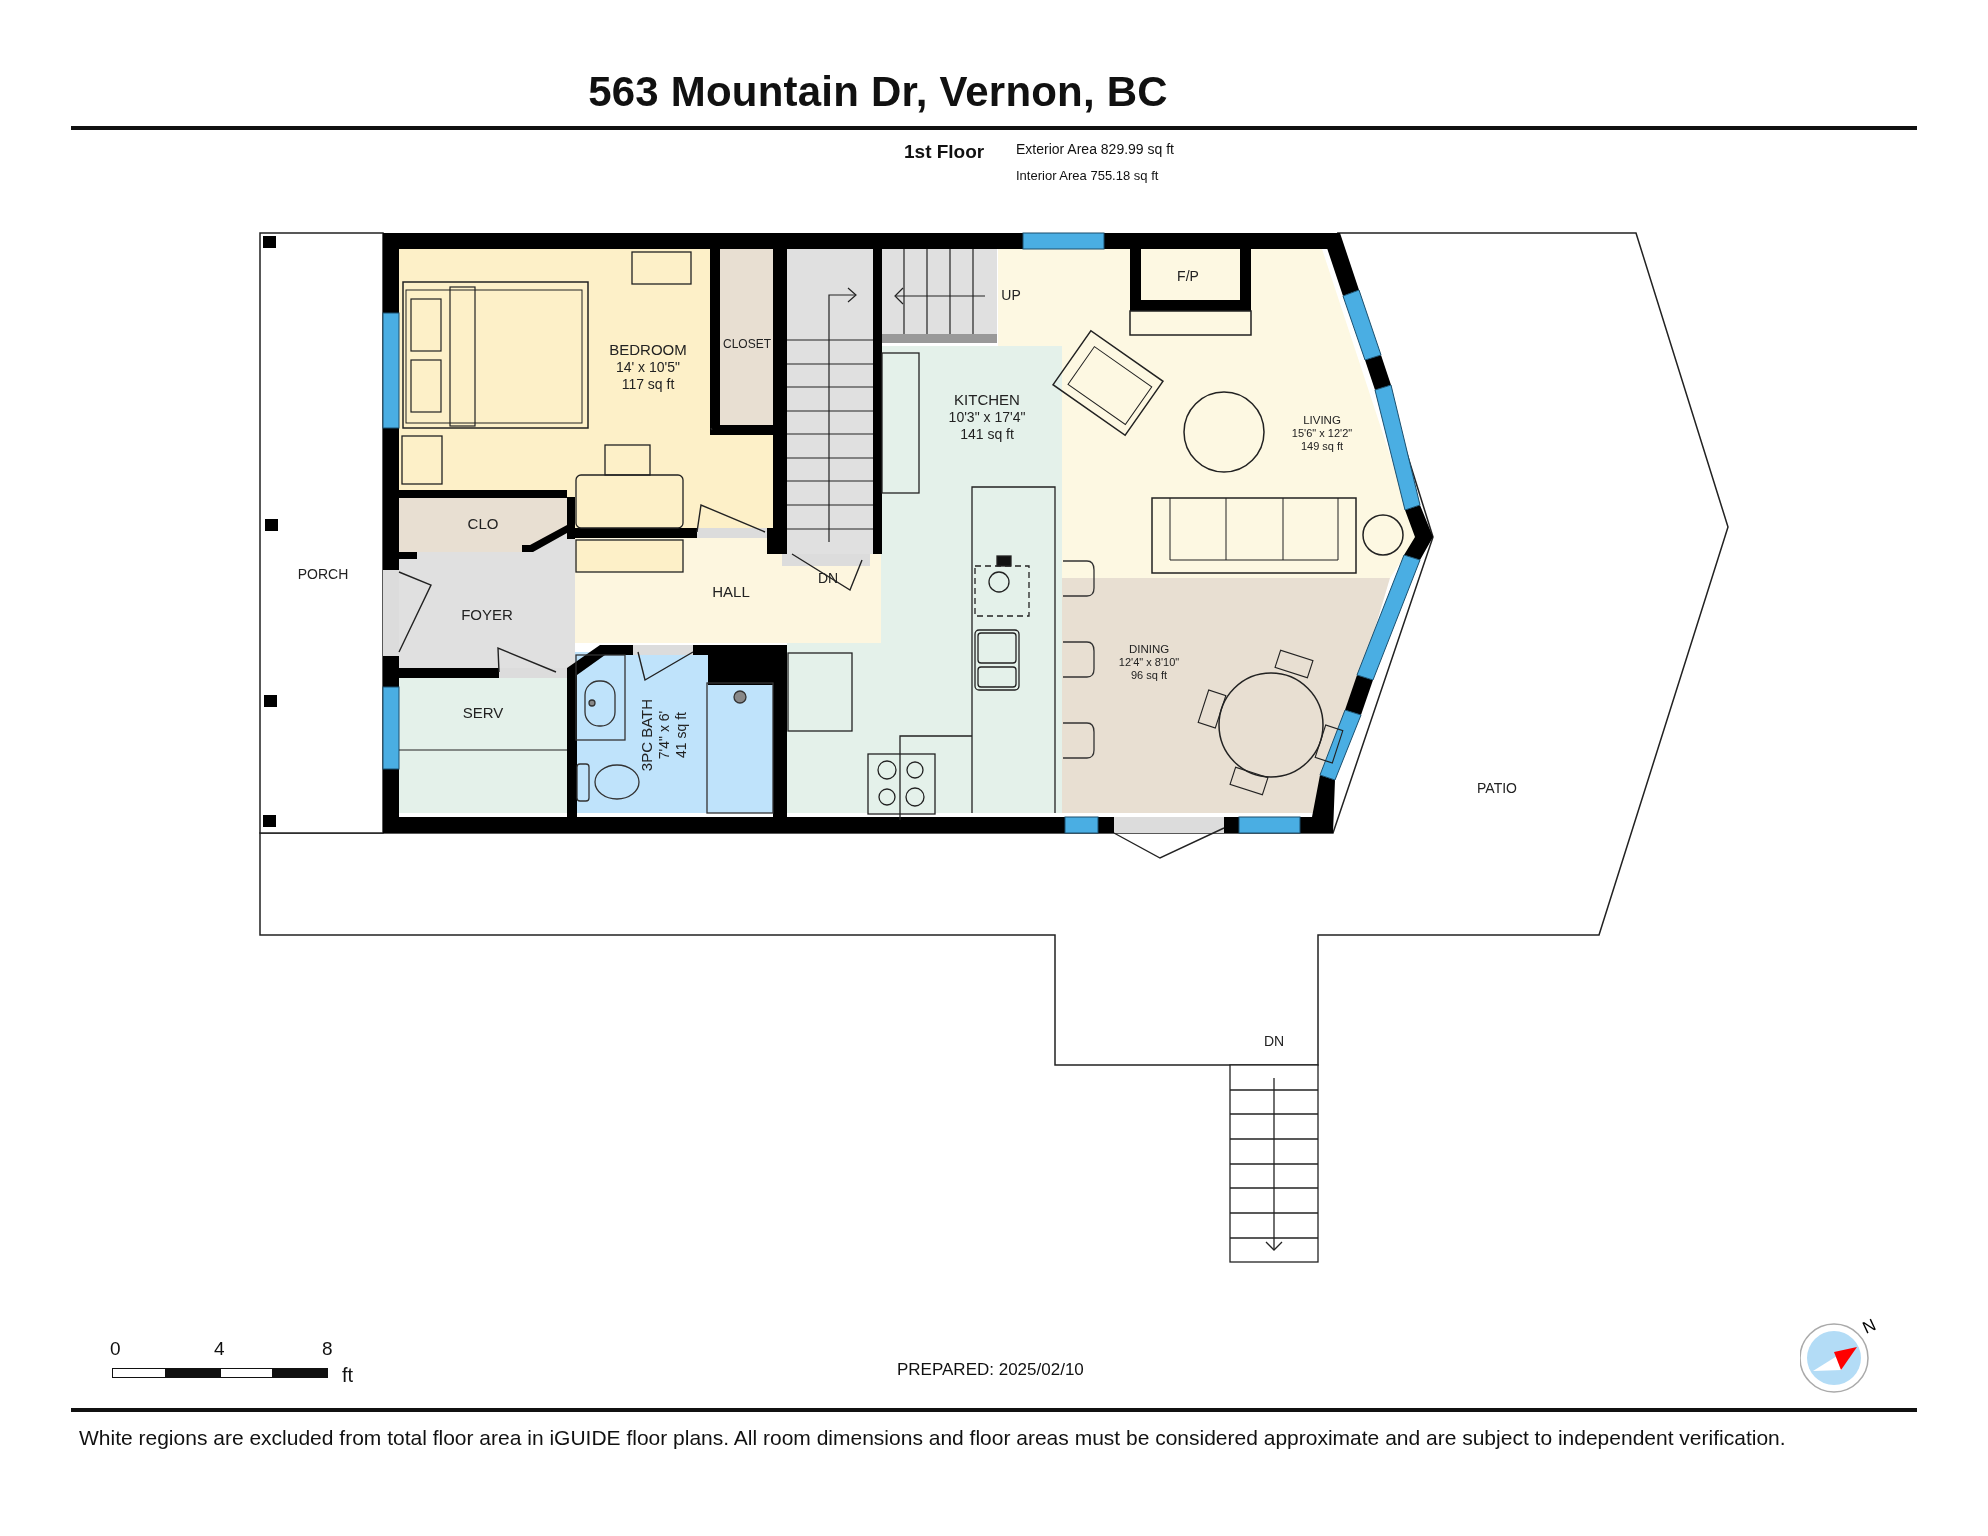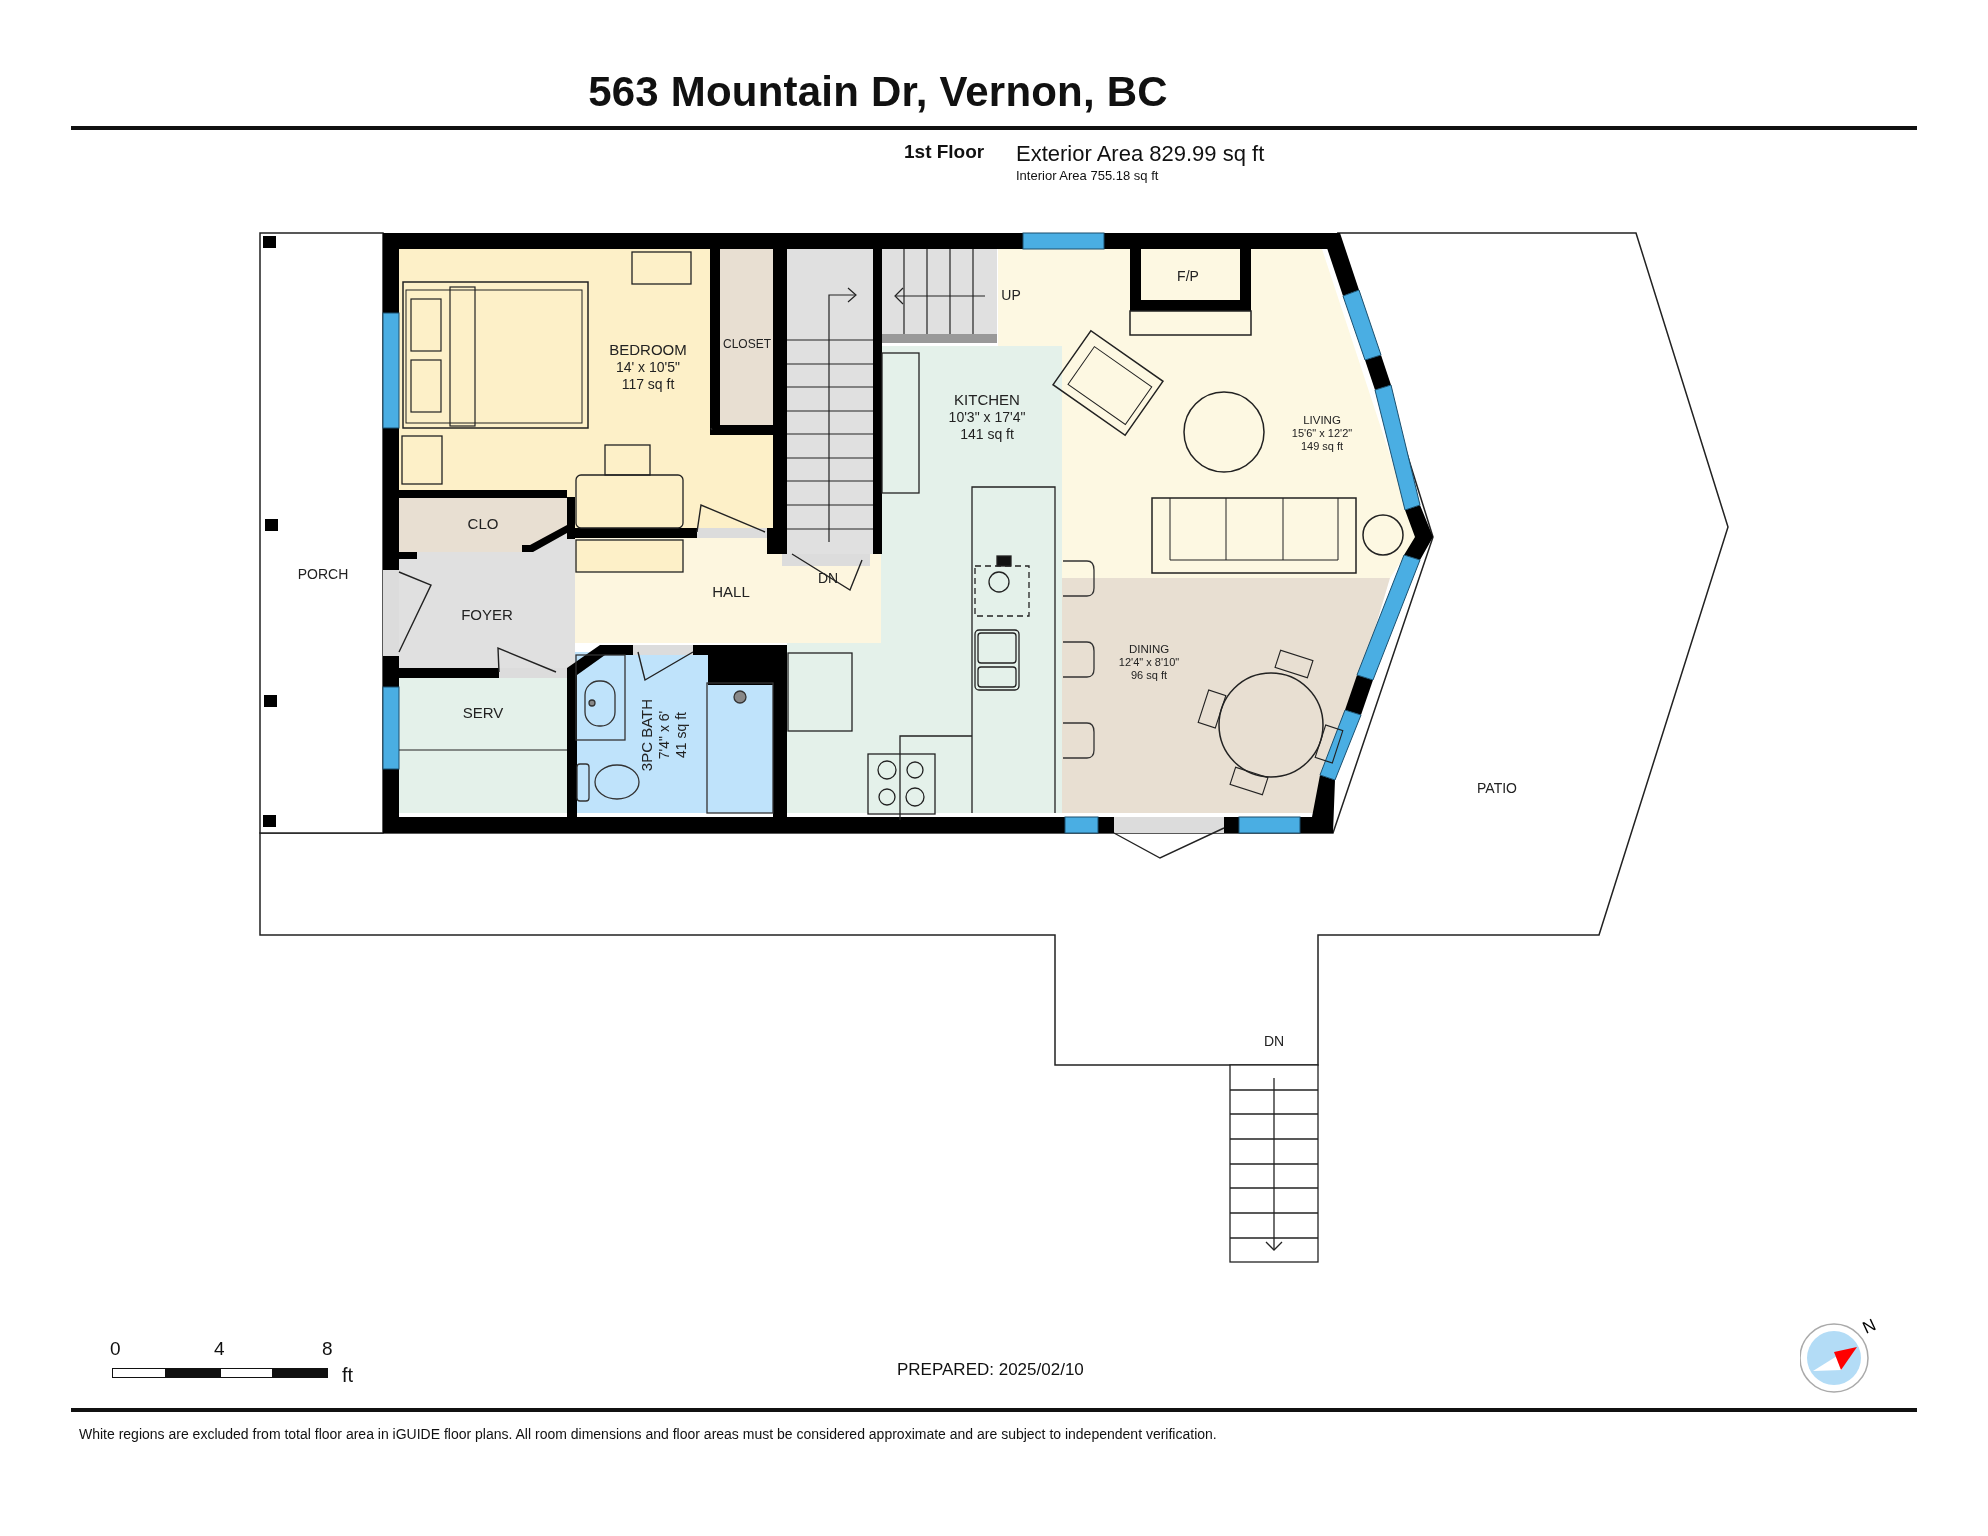--- a/index.html
+++ b/index.html
@@ -1,32 +1,32 @@
 <!DOCTYPE html>
 <html><head>
 <meta charset="utf-8">
 <style>
   html, body { margin: 0; padding: 0; background: #ffffff; }
   body { width: 1988px; height: 1536px; position: relative; overflow: hidden; font-family: "Liberation Sans", sans-serif; color: #111; }
   .abs { position: absolute; }
   #title { left: 0; width: 1756px; top: 68px; text-align: center; font-size: 42px; font-weight: bold; letter-spacing: 0.2px; }
   #top-rule { left: 71px; width: 1846px; top: 126px; height: 4px; background: #111; }
   #floor-label { left: 904px; top: 141px; font-size: 19px; font-weight: bold; }
-  #ext-area { left: 1016px; top: 141px; font-size: 22px; }
+  #ext-area { left: 1016px; top: 141px; font-size: 14px; }
   #int-area { left: 1016px; top: 168px; font-size: 13px; }
   #plan { left: 0; top: 0; width: 1988px; height: 1536px; }
   .room-label { font-family: "Liberation Sans", sans-serif; fill: #222; text-anchor: middle; }
   #scale { left: 110px; top: 1338px; width: 260px; height: 60px; }
   .scale-num { position: absolute; top: 0; font-size: 19px; }
   .scale-bar { position: absolute; top: 30px; height: 10px; border: 1.5px solid #111; box-sizing: border-box; }
   #scale-unit { position: absolute; left: 232px; top: 26px; font-size: 20px; }
   #prepared { left: 897px; top: 1360px; font-size: 17px; }
   #compass { left: 1800px; top: 1318px; width: 76px; height: 76px; }
   #bottom-rule { left: 71px; width: 1846px; top: 1408px; height: 4px; background: #111; }
-  #disclaimer { left: 79px; top: 1426px; font-size: 14px; }
+  #disclaimer { left: 79px; top: 1426px; font-size: 21px; }
 </style>
 </head>
 <body>
 
 <div id="title" class="abs">563 Mountain Dr, Vernon, BC</div>
 <div id="top-rule" class="abs"></div>
 <div id="floor-label" class="abs">1st Floor</div>
 <div id="ext-area" class="abs">Exterior Area 829.99 sq ft</div>
 <div id="int-area" class="abs">Interior Area 755.18 sq ft</div>
 

